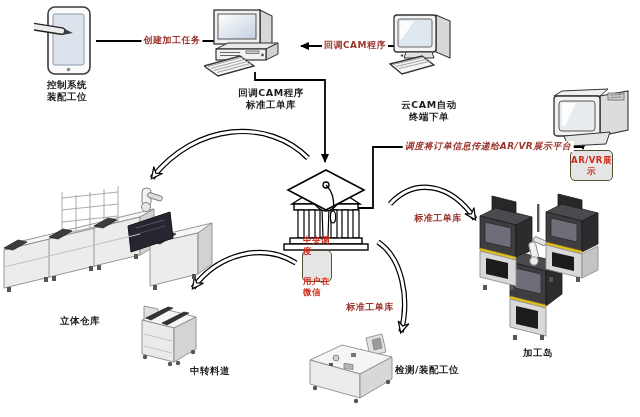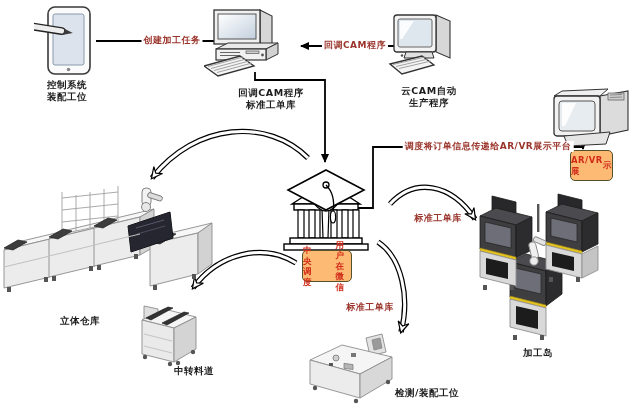--- a/index.html
+++ b/index.html
@@ -5,22 +5,22 @@
   html,body{margin:0;padding:0;background:#ffffff;}
   #canvas{position:relative;width:640px;height:417px;background:#ffffff;overflow:hidden;
           font-family:"DejaVu Sans",sans-serif;}
   svg{display:block;}
   .abs{position:absolute;}
   .cap{position:absolute;text-align:center;color:#1c1c1c;font-size:9.5px;line-height:12px;
        font-weight:600;letter-spacing:.5px;white-space:nowrap;}
   .elab{position:absolute;transform:translateX(-50%);background:#ffffff;color:#9b352c;
         font-size:9px;font-weight:600;letter-spacing:.5px;line-height:11px;padding:0 2px;
         white-space:nowrap;}
-  .badge{position:absolute;background:#fdba74;border:1.4px solid #55512c;border-radius:5px;
-         display:flex;flex-direction:row;align-items:center;justify-content:center;
+  .badge{position:absolute;background:#e5e5e5;border:1.4px solid #55512c;border-radius:5px;
+         display:flex;flex-direction:column;align-items:center;justify-content:center;
          color:#d02a18;font-size:8.5px;line-height:10.5px;font-weight:700;letter-spacing:.5px;
          box-sizing:border-box;}
 </style>
 </head>
 <body>
 
 <div id="canvas">
 
   <svg class="abs" style="left:0;top:0" width="640" height="417" viewBox="0 0 640 417">
     <defs>
@@ -101,23 +101,23 @@
     <rect x="6" y="3" width="42" height="37" rx="3" fill="#f4f4f4" stroke="#333" stroke-width="1.3"></rect>
     <rect x="10" y="7" width="34" height="28" rx="2" fill="#dfe7ee" stroke="#666" stroke-width="1"></rect>
     <polygon points="12,9 26,9 14,27 12,27" fill="#ffffff" opacity="0.85"></polygon>
     <polygon points="18,40 44,40 46,46 16,46" fill="#e0e0e0" stroke="#333" stroke-width="1"></polygon>
     <circle cx="14" cy="43.5" r="1.3" fill="#555"></circle>
     <polygon points="2,52 34,44 46,53 14,62" fill="#f4f4f4" stroke="#333" stroke-width="1.3"></polygon>
     <line x1="5" y1="52.5" x2="37" y2="45" stroke="#999" stroke-width="0.9"></line>
     <line x1="8" y1="54.5" x2="40" y2="47" stroke="#999" stroke-width="0.9"></line>
     <line x1="11" y1="56.5" x2="43" y2="49" stroke="#999" stroke-width="0.9"></line>
   </svg>
-  <div class="cap" style="left:387px;top:85px;width:84px;">
+  <div class="cap" style="left:387px;top:99px;width:84px;">
     <span style="display:block">云CAM自动</span>
-    <span style="display:block">生产程序</span>
+    <span style="display:block">终端下单</span>
   </div>
 
   <svg class="abs" style="left:550px;top:88px" width="84" height="60" viewBox="0 0 84 60">
     <polygon points="50,8 78,3 78,42 50,48" fill="#dcdcdc" stroke="#333" stroke-width="1.1"></polygon>
     <polygon points="4,8 12,3 58,1 50,8" fill="#efefef" stroke="#333" stroke-width="1"></polygon>
     <rect x="58" y="5" width="16" height="7" fill="#cfcfcf" stroke="#555" stroke-width="0.7"></rect>
     <line x1="60" y1="7" x2="72" y2="6.5" stroke="#777" stroke-width="0.8"></line>
     <line x1="60" y1="9.5" x2="72" y2="9" stroke="#777" stroke-width="0.8"></line>
     <rect x="4" y="8" width="46" height="40" rx="3" fill="#f2f2f2" stroke="#333" stroke-width="1.3"></rect>
     <rect x="9" y="13" width="36" height="30" rx="3" fill="#e7ecf0" stroke="#555" stroke-width="1"></rect>
@@ -140,21 +140,21 @@
     <rect x="75" y="42" width="6" height="28" fill="#ffffff" stroke="#000" stroke-width="1.2"></rect>
     <polygon points="44,40 51,40 50,70 45,70" fill="#ffffff" stroke="#000" stroke-width="1.2"></polygon>
     <rect x="12" y="70" width="72" height="6" fill="#ffffff" stroke="#000" stroke-width="1.4"></rect>
     <rect x="6" y="76" width="84" height="6" fill="#ffffff" stroke="#000" stroke-width="1.4"></rect>
     <path d="M32,30 Q48,56 64,30" fill="#ffffff" stroke="#000" stroke-width="1.4"></path>
     <polygon points="48,2 86,22 48,42 10,22" fill="#ffffff" stroke="#000" stroke-width="1.6"></polygon>
     <circle cx="48" cy="17" r="3" fill="#ffffff" stroke="#000" stroke-width="1.3"></circle>
     <path d="M48,17 C54,23 57,32 55,44" fill="none" stroke="#000" stroke-width="1.3"></path>
     <ellipse cx="55" cy="49" rx="2.6" ry="6" fill="#ffffff" stroke="#000" stroke-width="1.2"></ellipse>
   </svg>
-  <div class="badge" style="left:302px;top:250px;width:50px;height:32px;gap:20px;">
+  <div class="badge" style="left:302px;top:250px;width:30px;height:32px;gap:20px;">
     <span>中央调度</span>
     <span>用户在微信</span>
   </div>
 
   <svg class="abs" style="left:0px;top:182px" width="218" height="126" viewBox="0 0 218 126">
     <g stroke="#8c8c8c" stroke-width="0.9">
       <polygon points="4,68 18,60 64,49 50,57" fill="#f7f7f7"></polygon>
       <polygon points="4,68 50,57 50,95 4,106" fill="#ececec"></polygon>
       <polygon points="49,57 63,49 109,38 95,46" fill="#f7f7f7"></polygon>
       <polygon points="49,57 95,46 95,84 49,95" fill="#ececec"></polygon>
@@ -217,41 +217,41 @@
     <polygon points="28,29 50,18 55,19 33,31" fill="#333" stroke="#111" stroke-width="0.6"></polygon>
     <line x1="10" y1="40" x2="38" y2="47" stroke="#c4c4c4" stroke-width="1"></line>
     <line x1="10" y1="52" x2="38" y2="59" stroke="#c4c4c4" stroke-width="1"></line>
     <g fill="#555">
       <circle cx="11" cy="63" r="2.2"></circle>
         <circle cx="36" cy="70" r="2.2"></circle>
       <circle cx="59" cy="58" r="2.2"></circle>
         <circle cx="44" cy="69" r="2.2"></circle>
     </g>
   </svg>
-  <div class="cap" style="left:152px;top:365px;width:84px;">中转料道</div>
+  <div class="cap" style="left:168px;top:365px;width:84px;">中转料道</div>
 
   <svg class="abs" style="left:306px;top:332px" width="92" height="74" viewBox="0 0 92 74">
     <g stroke="#8c8c8c" stroke-width="0.9">
       <polygon points="60,6 76,2 80,20 64,24" fill="#e3e3e3"></polygon>
       <polygon points="66,8 74,6 76,16 68,18" fill="#9a9a9a"></polygon>
       <polygon points="4,28 36,13 86,25 54,42" fill="#f5f5f5"></polygon>
       <polygon points="4,28 54,42 54,66 4,52" fill="#ececec"></polygon>
       <polygon points="54,42 86,25 86,47 54,66" fill="#d8d8d8"></polygon>
     </g>
     <circle cx="30" cy="26" r="3" fill="#cfcfcf" stroke="#777" stroke-width="0.8"></circle>
     <rect x="38" y="26" width="9" height="5" fill="#b5b5b5" stroke="#777" stroke-width="0.7" transform="skewY(8)"></rect>
     <rect x="23" y="31" width="4" height="3" fill="#555"></rect>
     <rect x="45" y="21" width="5" height="4" fill="#777"></rect>
     <g fill="#555">
       <circle cx="9" cy="56" r="2.2"></circle>
         <circle cx="50" cy="69" r="2.2"></circle>
         <circle cx="82" cy="50" r="2.2"></circle>
     </g>
   </svg>
-  <div class="cap" style="left:375px;top:364px;width:104px;margin-top:23px;">检测/装配工位</div>
+  <div class="cap" style="left:375px;top:364px;width:104px;">检测/装配工位</div>
 
   <svg class="abs" style="left:476px;top:190px" width="150" height="160" viewBox="0 0 150 160">
     <g stroke="#1a1a1a" stroke-width="0.8">
       <polygon points="16,6 40,12 40,26 16,20" fill="#28282b"></polygon>
       <polygon points="82,4 106,10 106,24 82,18" fill="#28282b"></polygon>
       <rect x="61" y="14" width="2.4" height="28" fill="#555" stroke="none"></rect>
       <polygon points="4,26 20,18 56,27 40,35" fill="#4b4b4f"></polygon>
       <polygon points="4,26 40,35 40,68 4,59" fill="#3e3e41"></polygon>
       <polygon points="40,35 56,27 56,60 40,68" fill="#2c2c2f"></polygon>
       <polygon points="70,22 86,14 122,23 106,31" fill="#4b4b4f"></polygon>
@@ -293,17 +293,17 @@
       <rect x="73" y="87" width="4" height="5"></rect>
         <rect x="100" y="87" width="4" height="5"></rect>
       <rect x="37" y="145" width="4" height="5"></rect>
         <rect x="64" y="145" width="4" height="5"></rect>
     </g>
   </svg>
   <div class="cap" style="left:496px;top:347px;width:84px;">加工岛</div>
 
   <div class="elab" style="left:172px;top:35px;">创建加工任务</div>
   <div class="elab" style="left:355px;top:40px;">回调CAM程序</div>
-  <div class="elab" style="left:488px;top:141px;">调度将订单信息传递给AR/VR展示平台</div>
+  <div class="elab" style="left:488px;top:141px;font-style:italic;">调度将订单信息传递给AR/VR展示平台</div>
   <div class="elab" style="left:438px;top:213px;background:transparent;">标准工单库</div>
   <div class="elab" style="left:370px;top:302px;background:transparent;">标准工单库</div>
 
 </div>
 
 </body></html>

